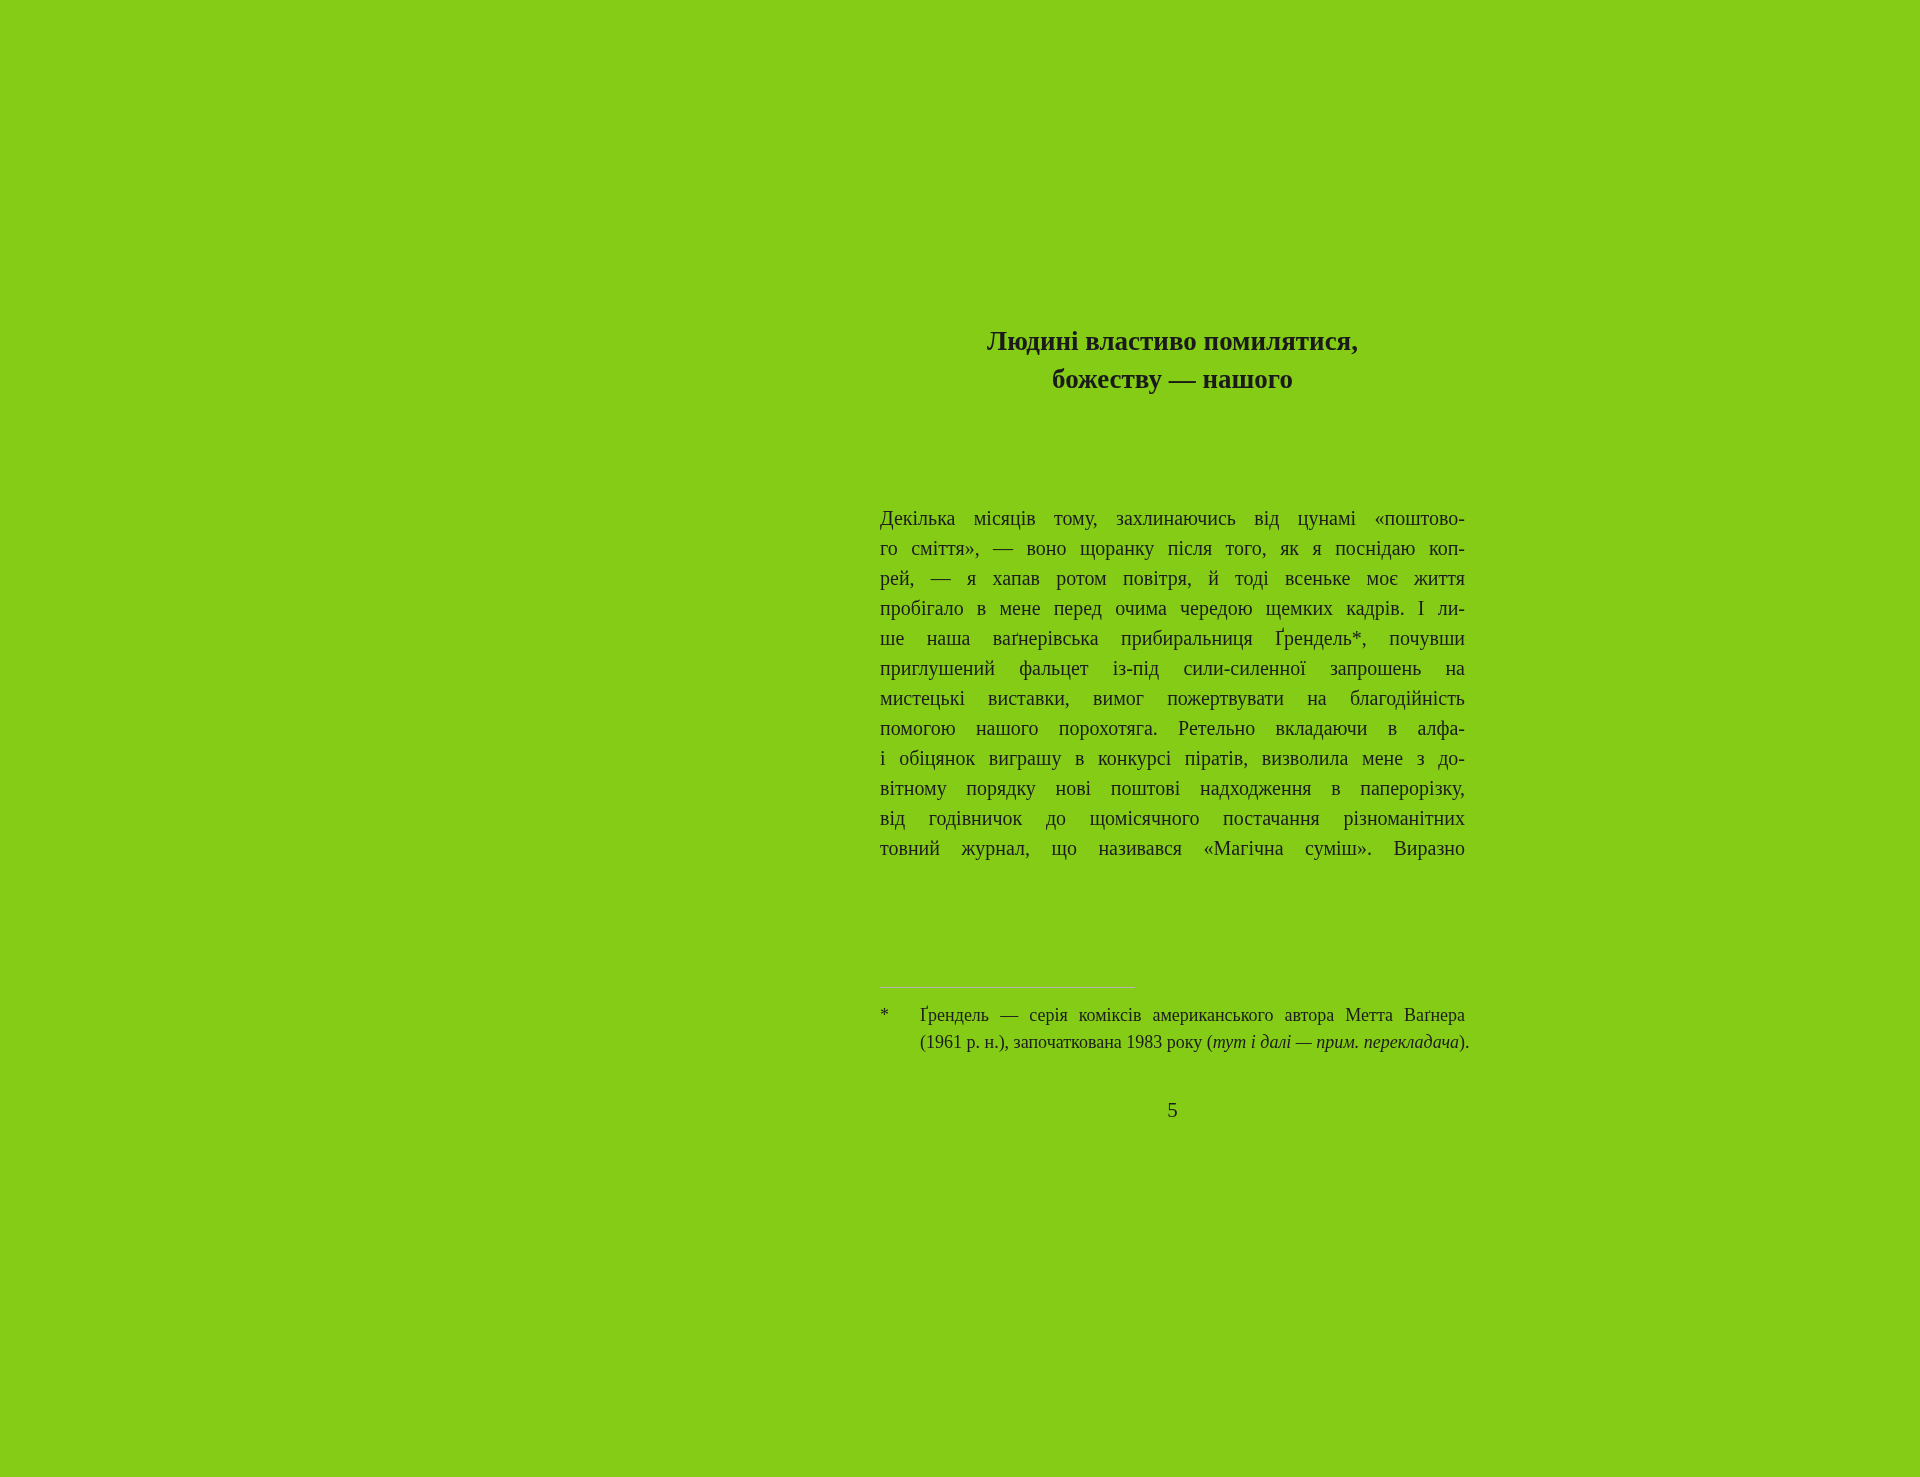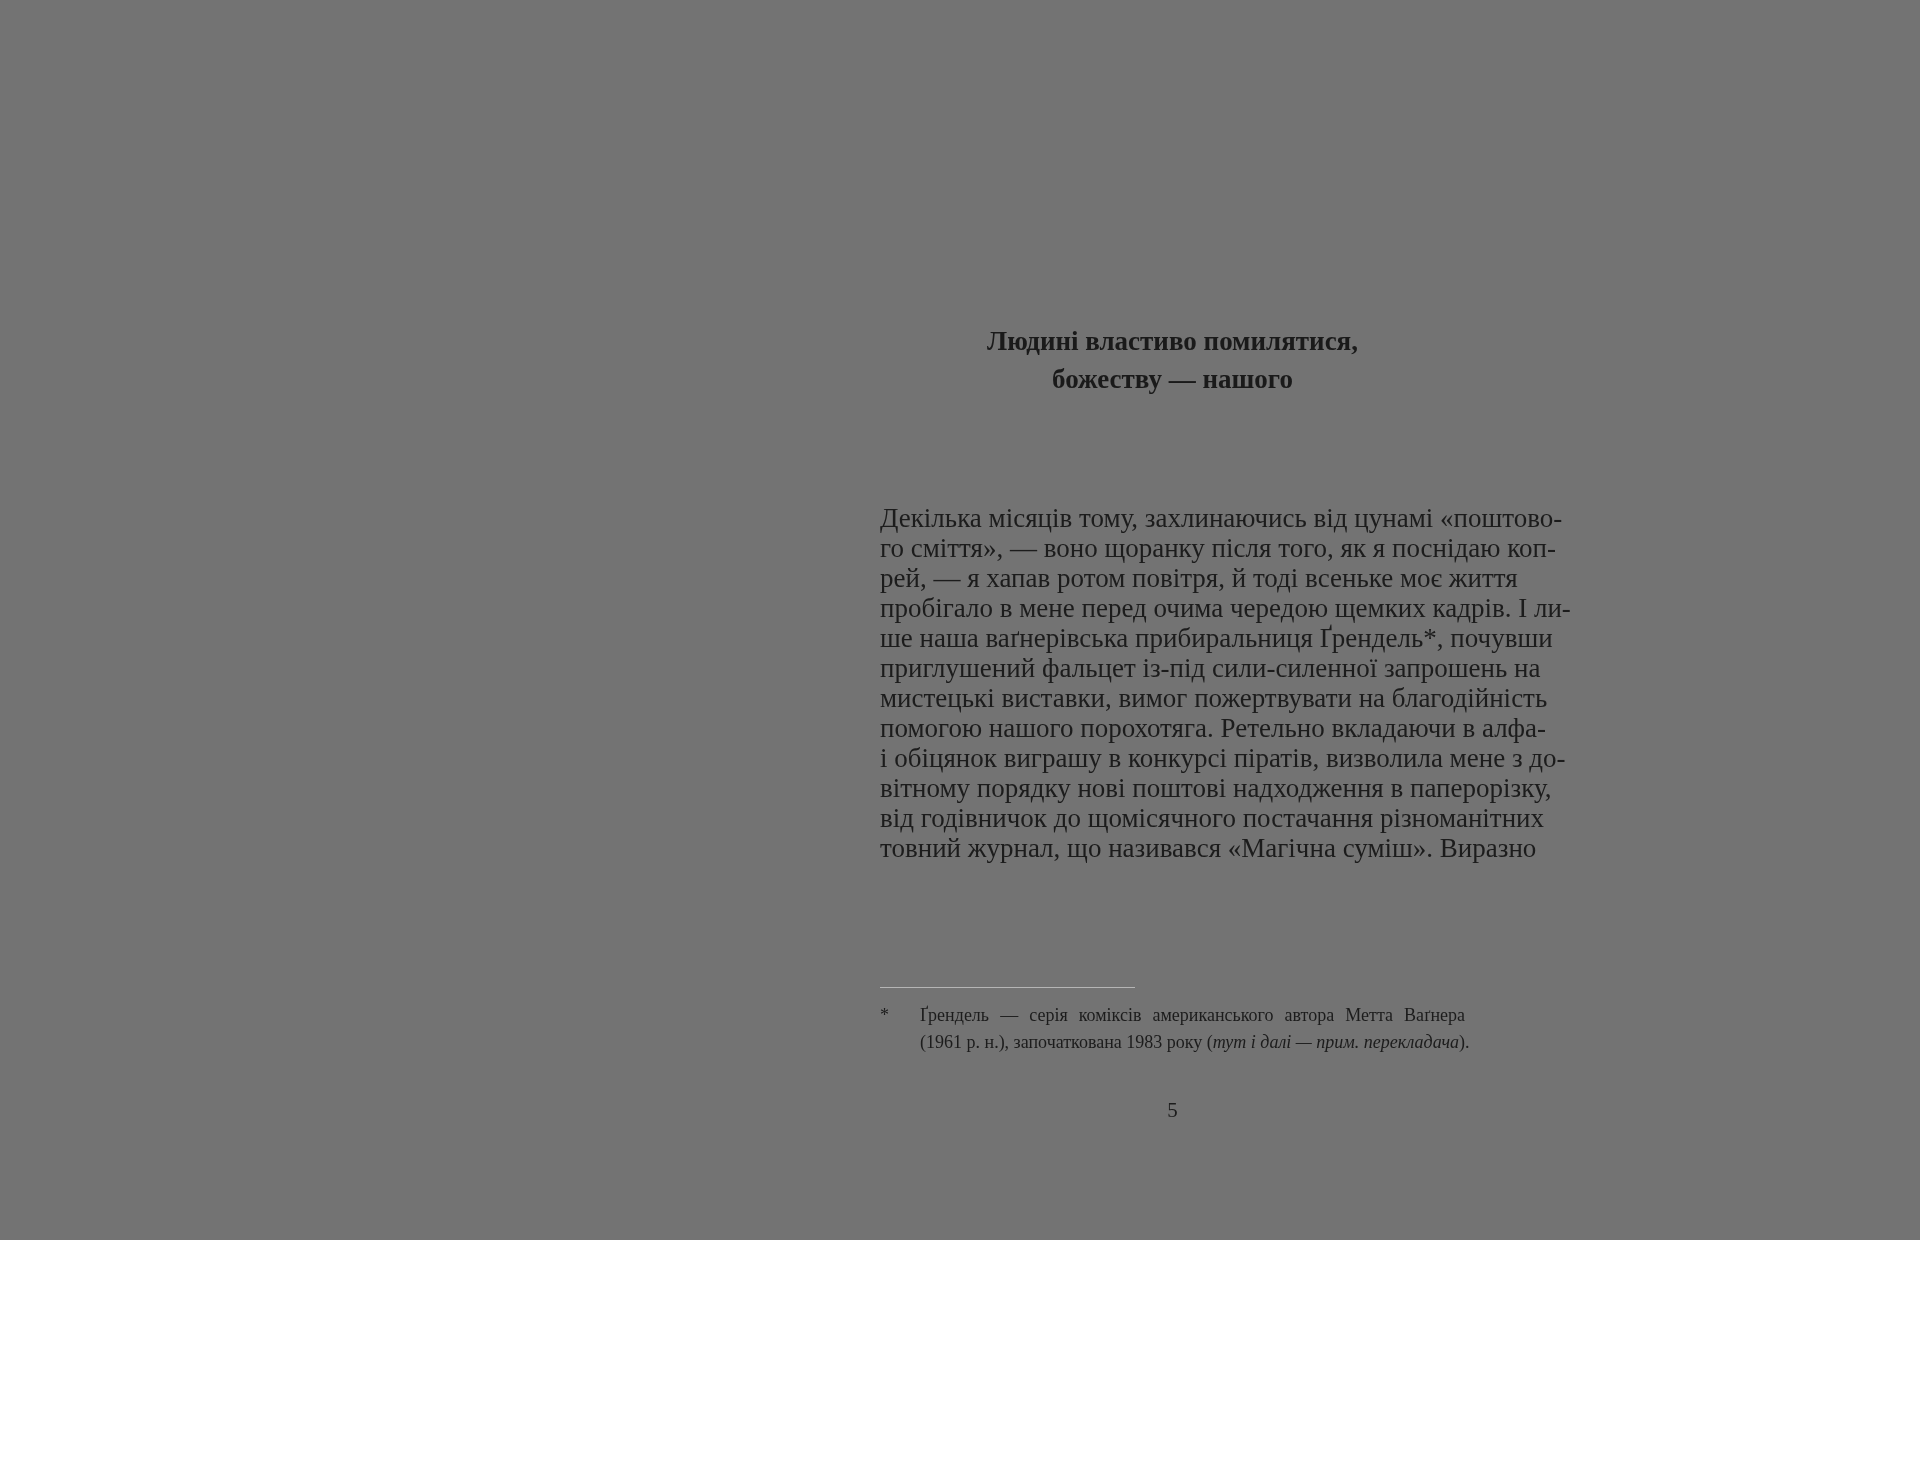--- a/index.html
+++ b/index.html
@@ -3,22 +3,22 @@
 <meta charset="utf-8">
 <style>
   html, body {
     margin: 0;
     padding: 0;
     background: #ffffff;
   }
   .sheet {
     position: relative;
     width: 1920px;
-    height: 1240px;
-    background: #737373;
+    height: 1477px;
+    background: #84cc16;
     font-family: "Liberation Serif", "DejaVu Serif", serif;
     color: #1c1c1c;
     overflow: hidden;
   }
   .text-column {
     position: absolute;
     left: 880px;
     top: 0;
     width: 585px;
     height: 100%;
@@ -35,21 +35,21 @@
     line-height: 38px;
     color: #1a1a1a;
   }
   .body-text {
     position: absolute;
     top: 503px;
     left: 0;
     width: 100%;
   }
   .body-line {
-    font-size: 27px;
+    font-size: 20px;
     line-height: 30px;
     white-space: nowrap;
     text-align: justify;
     text-align-last: justify;
     color: #1c1c1c;
   }
   .footnote-rule {
     position: absolute;
     top: 987px;
     left: 0;

